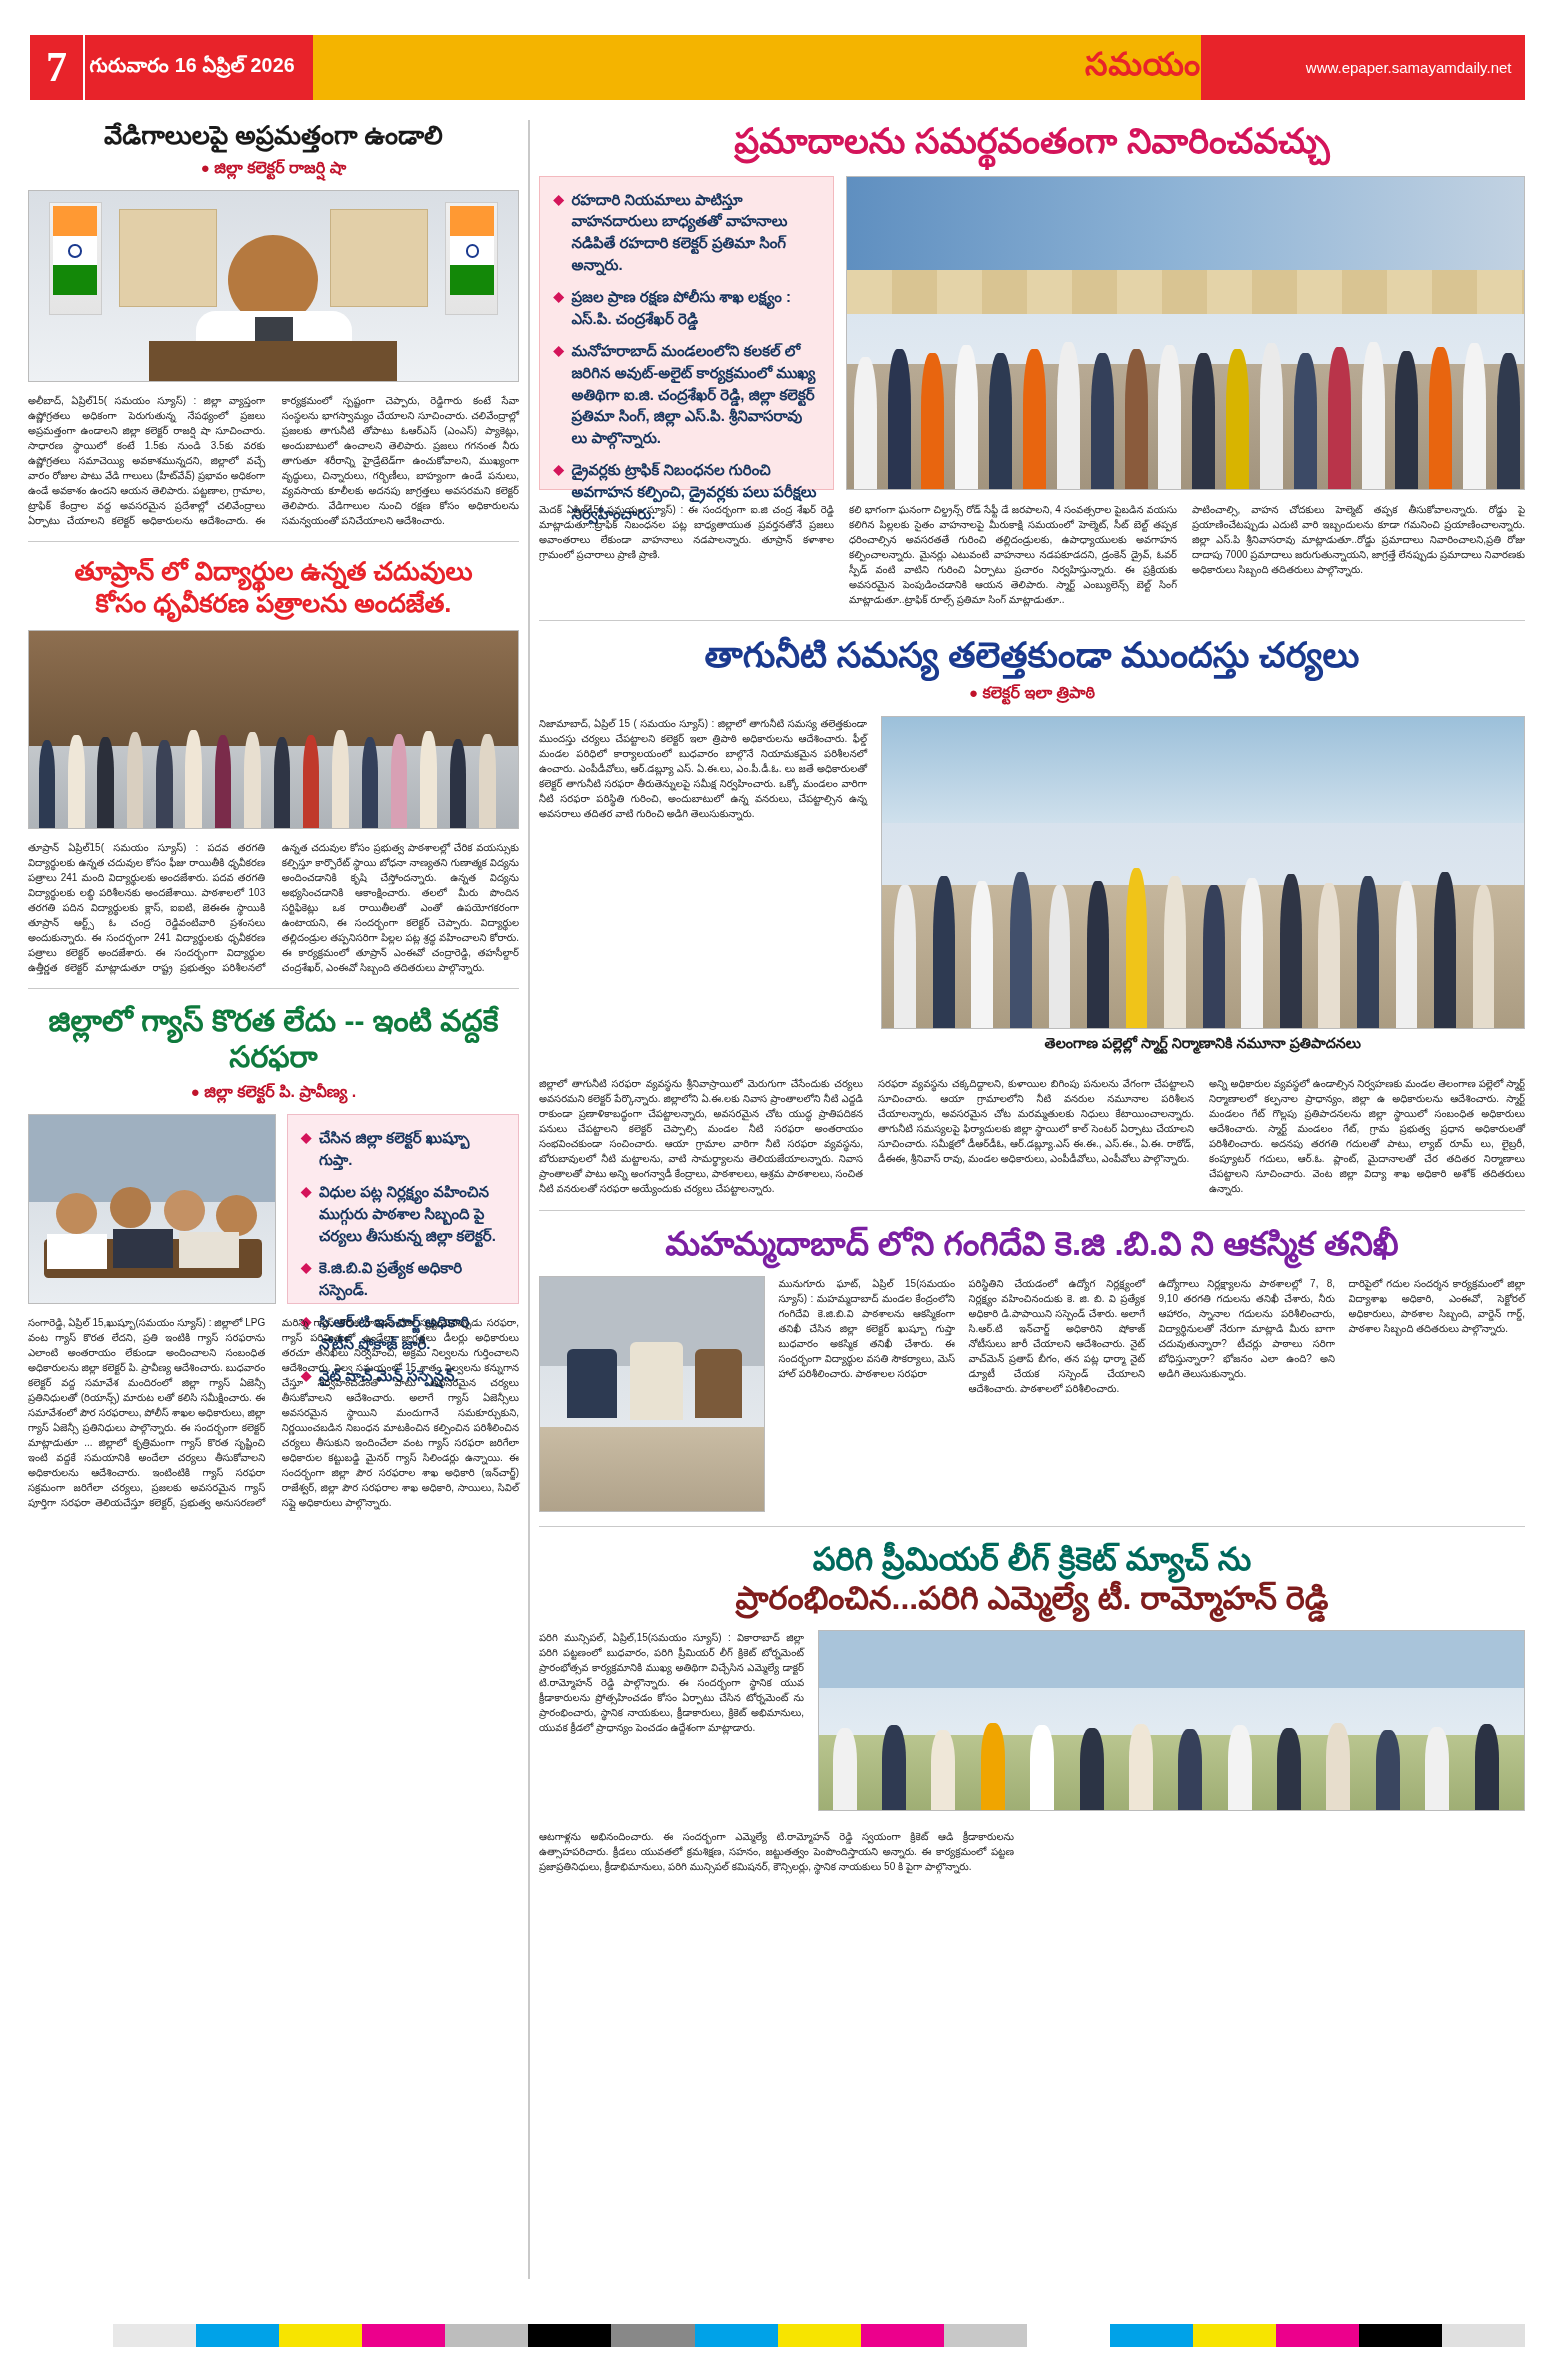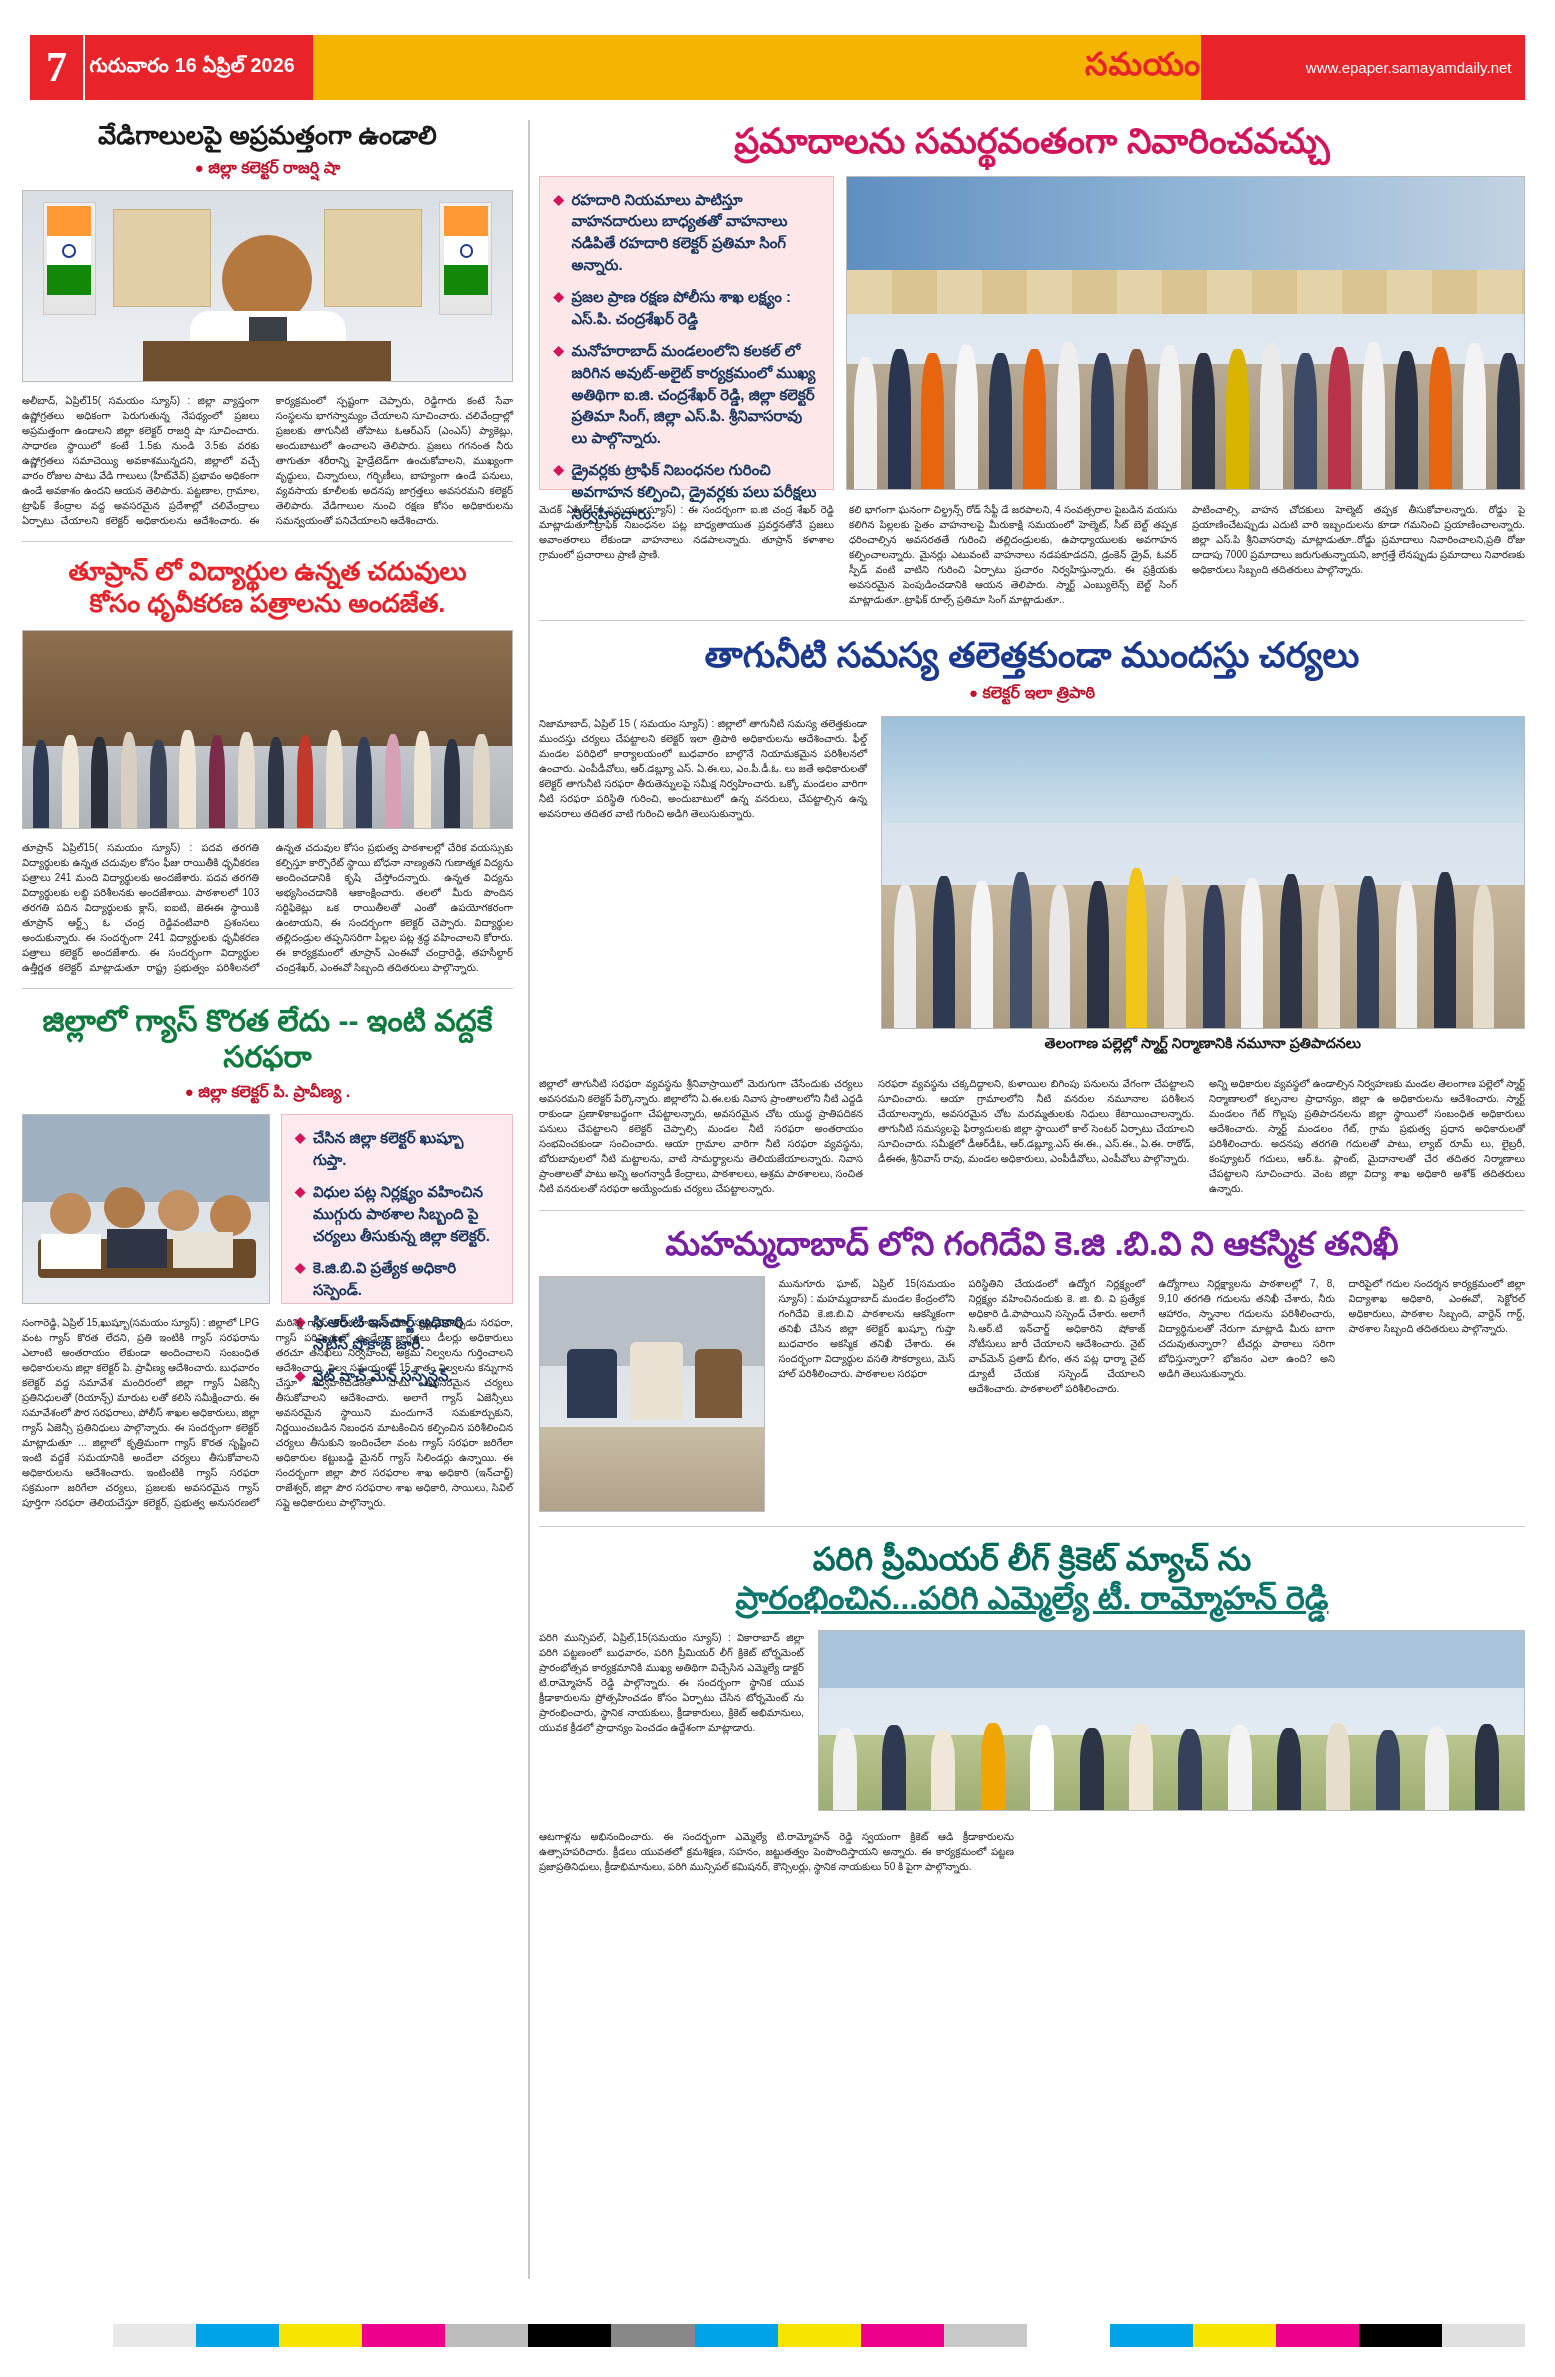--- a/index.html
+++ b/index.html
@@ -52,21 +52,21 @@
     letter-spacing:0.8px;
   }
   .mast-right {
     background:#e8232a; color:#fff;
     display:flex; align-items:center; justify-content:flex-end;
     padding:0 13.5px; min-width:324px;
   }
   .mast-url { font-size:15px; }
 
   
-  .col-left { position:absolute; left:22px; top:120px; width:491px; }
+  .col-left { position:absolute; left:28px; top:120px; width:491px; }
   .col-right { position:absolute; left:539px; top:120px; width:986px; }
 
   .rule-v {
     position:absolute; top:120px; left:528px;
     width:1.5px; height:2159px; background:#c9c9c9;
   }
 
   
   .hl-small {
     font-size:25.6px; font-weight:bold; color:#1a1a1a;
@@ -412,21 +412,21 @@
         <div class="body-text" style="flex:1;">పరిస్థితిని చేయడంలో ఉద్యోగ నిర్లక్ష్యంలో నిర్లక్ష్యం వహించినందుకు కె. జి. బి. వి ప్రత్యేక అధికారి డి.పాపాయిని సస్పెండ్ చేశారు. అలాగే సి.ఆర్.టి ఇన్‌చార్జ్ అధికారిని షోకాజ్ నోటీసులు జారీ చేయాలని ఆదేశించారు. నైట్ వాచ్‌మెన్ ప్రతాప్ బీగం, తన పట్ల ధార్మా నైట్ డ్యూటీ చేయక సస్పెండ్ చేయాలని ఆదేశించారు. పాఠశాలలో పరిశీలించారు.</div>
         <div class="body-text" style="flex:1;">ఉద్యోగాలు నిర్లక్ష్యాలను పాఠశాలల్లో 7, 8, 9,10 తరగతి గదులను తనిఖీ చేశారు, నీరు ఆహారం, స్నానాల గదులను పరిశీలించారు, విద్యార్థినులతో నేరుగా మాట్లాడి మీరు బాగా చదువుతున్నారా? టీచర్లు పాఠాలు సరిగా బోధిస్తున్నారా? భోజనం ఎలా ఉంది? అని అడిగి తెలుసుకున్నారు.</div>
         <div class="body-text" style="flex:1;">దారిపైలో గదుల సందర్శన కార్యక్రమంలో జిల్లా విద్యాశాఖ అధికారి, ఎంఈవో, సెక్టోరల్ అధికారులు, పాఠశాల సిబ్బంది, వార్డెన్ గార్డ్, పాఠశాల సిబ్బంది తదితరులు పాల్గొన్నారు.</div>
       </div>
     </div>
 
     <div class="hr-thin"></div>
 
     <div>
       <div class="hl-teal">పరిగి ప్రీమియర్ లీగ్ క్రికెట్ మ్యాచ్ ను</div>
-      <div class="hl-teal" style="color:#0f766e;text-decoration:underline;">ప్రారంభించిన...పరిగి ఎమ్మెల్యే టీ. రామ్మోహన్ రెడ్డి</div>
+      <div class="hl-teal" style="color:#7f1d1d;">ప్రారంభించిన...పరిగి ఎమ్మెల్యే టీ. రామ్మోహన్ రెడ్డి</div>
 
       <div style="display:flex;gap:13.5px;margin-top:12px;">
         <div class="body-text" style="width:265px;">పరిగి మున్సిపల్, ఏప్రిల్,15(సమయం స్యూస్) : వికారాబాద్ జిల్లా పరిగి పట్టణంలో బుధవారం, పరిగి ప్రీమియర్ లీగ్ క్రికెట్ టోర్నమెంట్ ప్రారంభోత్సవ కార్యక్రమానికి ముఖ్య అతిథిగా విచ్చేసిన ఎమ్మెల్యే డాక్టర్ టి.రామ్మోహన్ రెడ్డి పాల్గొన్నారు. ఈ సందర్భంగా స్థానిక యువ క్రీడాకారులను ప్రోత్సహించడం కోసం ఏర్పాటు చేసిన టోర్నమెంట్ ను ప్రారంభించారు, స్థానిక నాయకులు, క్రీడాకారులు, క్రికెట్ అభిమానులు, యువక క్రీడలో ప్రాధాన్యం పెంచడం ఉద్దేశంగా మాట్లాడారు.</div>
         <div class="photo photo-frame" style="flex:1;height:181px;">
           <div style="position:absolute;inset:0;background:linear-gradient(#d2e0ec,#eef3f7);"></div>
           <div style="position:absolute;left:0;right:0;top:0;height:32%;background:#a9c4da;"></div>
           <div style="position:absolute;left:0;right:0;bottom:0;height:42%;background:linear-gradient(#b9c58f,#9fae74);"></div>
           <div class="crowd" style="height:64%">
             <span style="left:2%;background:#f1f1f1;height:72%"></span>
             <span style="left:9%;background:#2f3a52;height:74%"></span>

